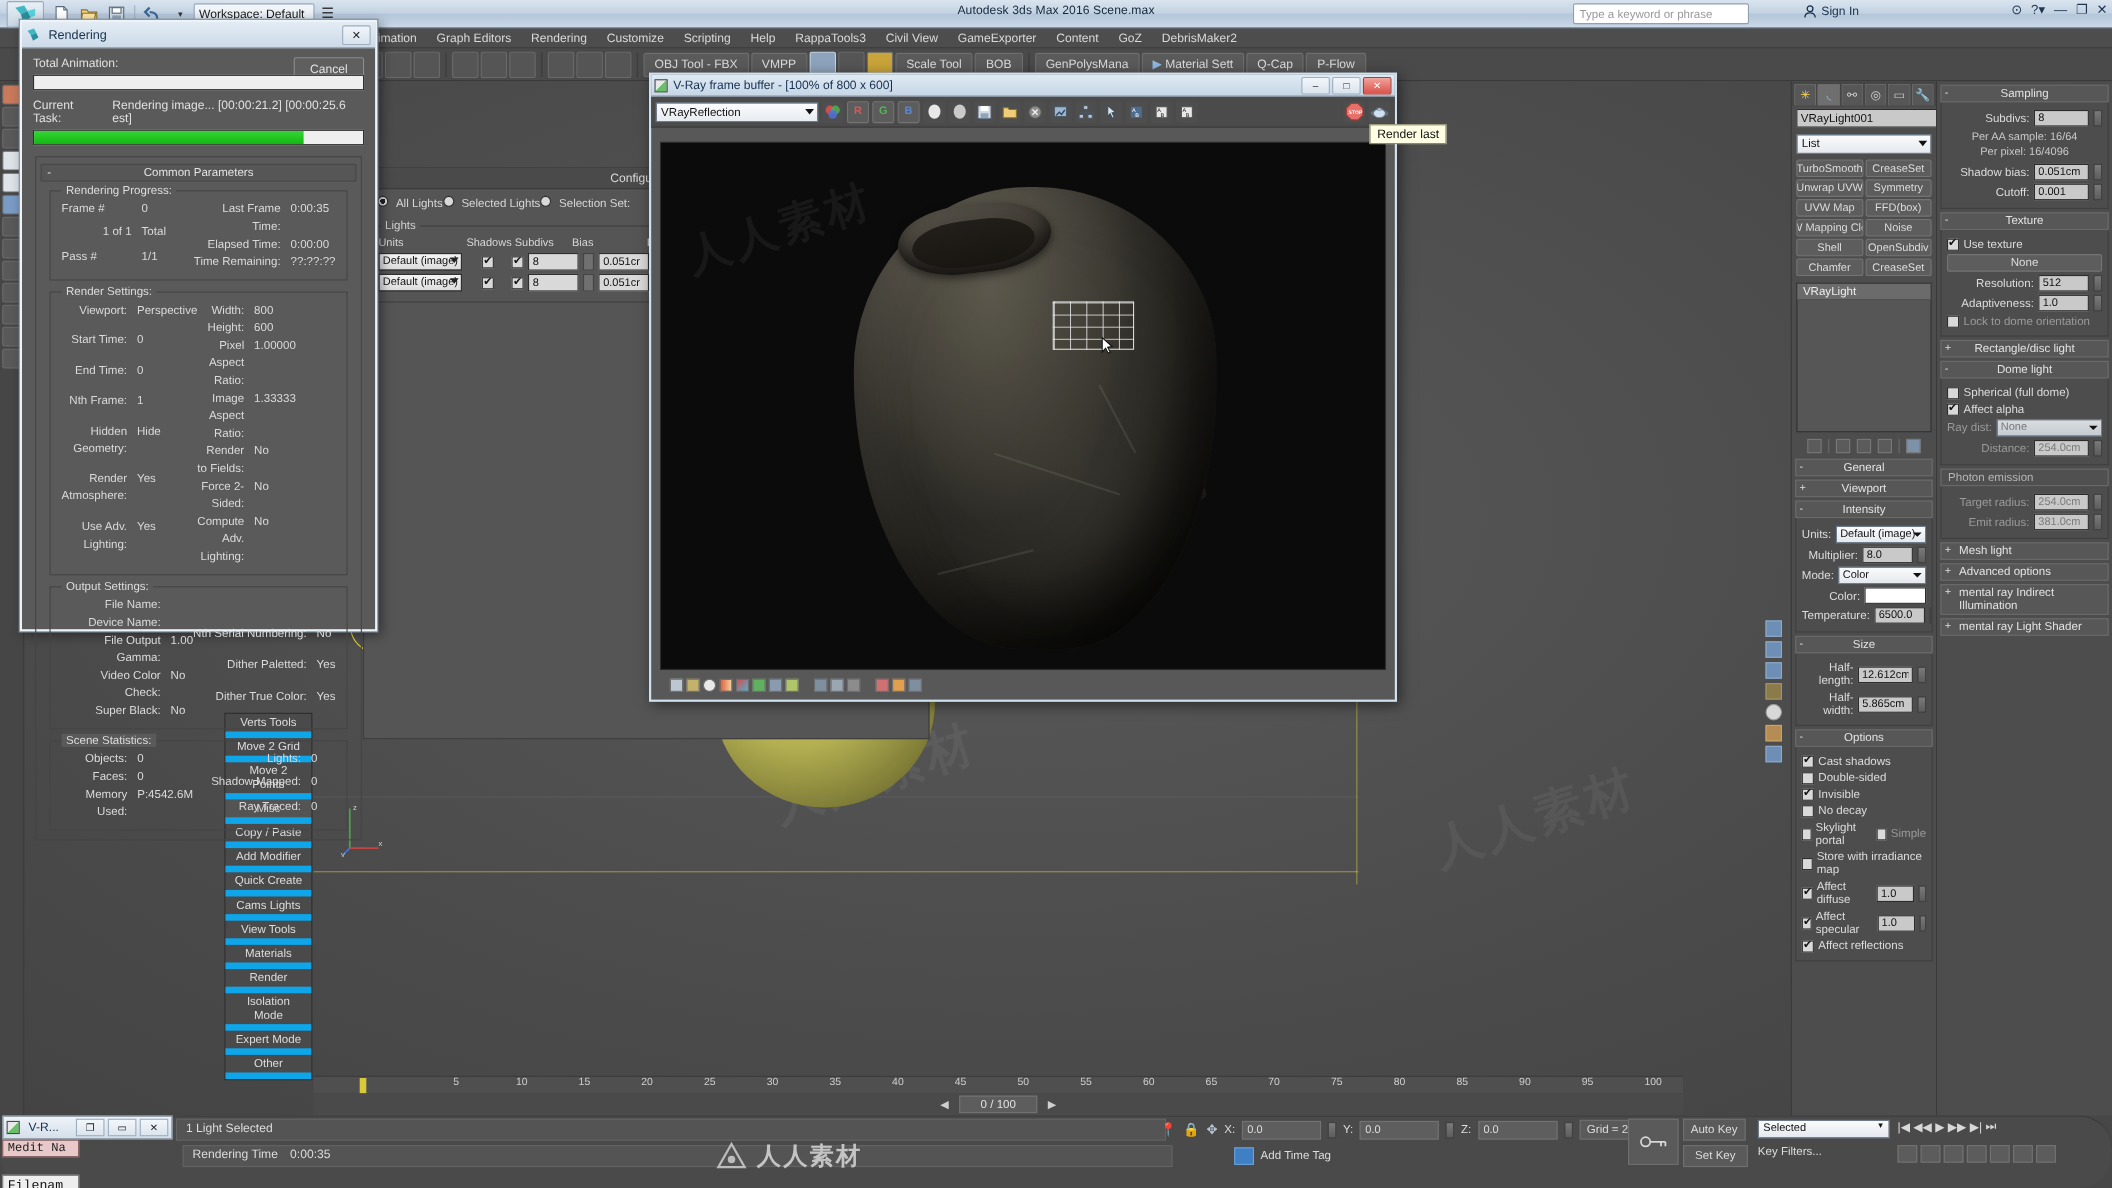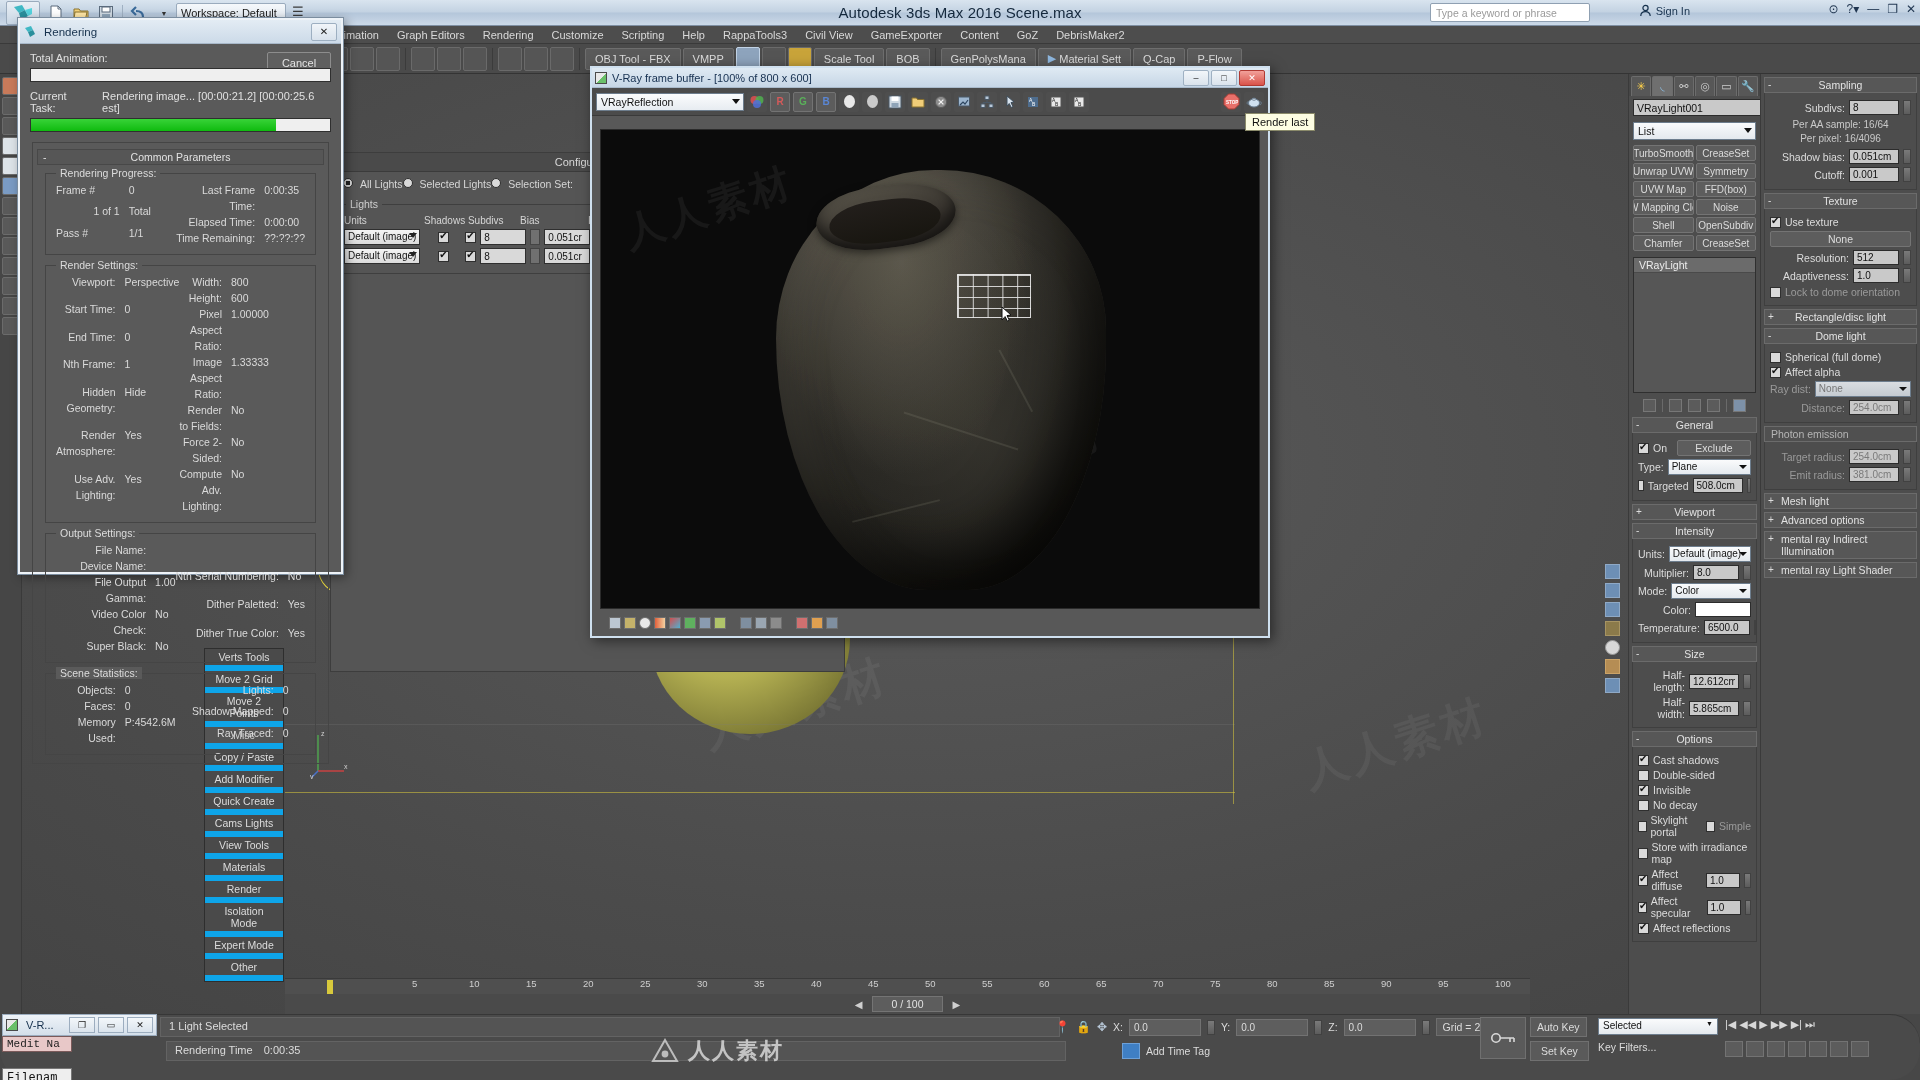--- a/index.html
+++ b/index.html
@@ -34,21 +34,21 @@
   .wsbox {
     position:absolute; left:176px; top:3px; height:19px; width:110px;
     background: linear-gradient(180deg,#f5f8fb,#dfe7ef);
     border:1px solid #9aabbd; border-radius:2px;
     font-size:11px; color:#1a1a1a; padding:2px 4px; line-height:14px;
   }
   .wsbox .arr { float:right; font-size:8px; color:#333;}
   .topbar .ellipsis { position:absolute; left:292px; top:4px; font-size:13px; color:#3a3a3a; }
   .apptitle {
     position:absolute; left:0; top:4px; width:1920px; text-align:center;
-    font-size:15px; color:#14283c; letter-spacing:.1px;
+    font-size:11px; color:#14283c; letter-spacing:.1px;
   }
   .signin { position:absolute; right:230px; top:4px; font-size:11px; color:#16314d; display:flex; gap:4px; align-items:center;}
   .searchbox {
     position:absolute; right:330px; top:3px; width:160px; height:19px;
     background:#fff; border:1px solid #8fa0b2; border-radius:2px;
     font-size:10.5px; color:#9a9a9a; padding:3px 5px; line-height:13px;
   }
   .wbtns { position:absolute; right:4px; top:2px; display:flex; gap:8px; align-items:center; color:#1f3550; font-size:12px;}
   .wbtns span { cursor:default; }
 
@@ -863,40 +863,20 @@
       <div class="st"></div>
       <div style="width:1px;height:13px;background:#6a6a6a"></div>
       <div class="st" style="background:#7d91a8"></div>
     </div>
 
     <div class="roll">
       <div class="rollhdr">
         <span class="pm">-</span>
         <span>General</span>
       </div>
-      <div class="rollbody">
-        <div class="r-row">
-          <span class="chk on"></span>
-          <span class="lbl">On</span>
-          <div class="btn-wide" style="margin-left:6px">Exclude</div>
-        </div>
-        <div class="r-row">
-          <span class="lbl">Type:</span>
-          <div class="selwide">
-            <span>Plane</span>
-            <span class="caret"></span>
-          </div>
-        </div>
-        <div class="r-row">
-          <span class="chk"></span>
-          <span class="lbl">Targeted</span>
-          <input class="num" style="width: 50px;" value="508.0cm" readonly="">
-          <div class="sb"></div>
-        </div>
-      </div>
     </div>
 
     <div class="roll">
       <div class="rollhdr">
         <span class="pm">+</span>
         <span>Viewport</span>
       </div>
     </div>
 
     <div class="roll">

